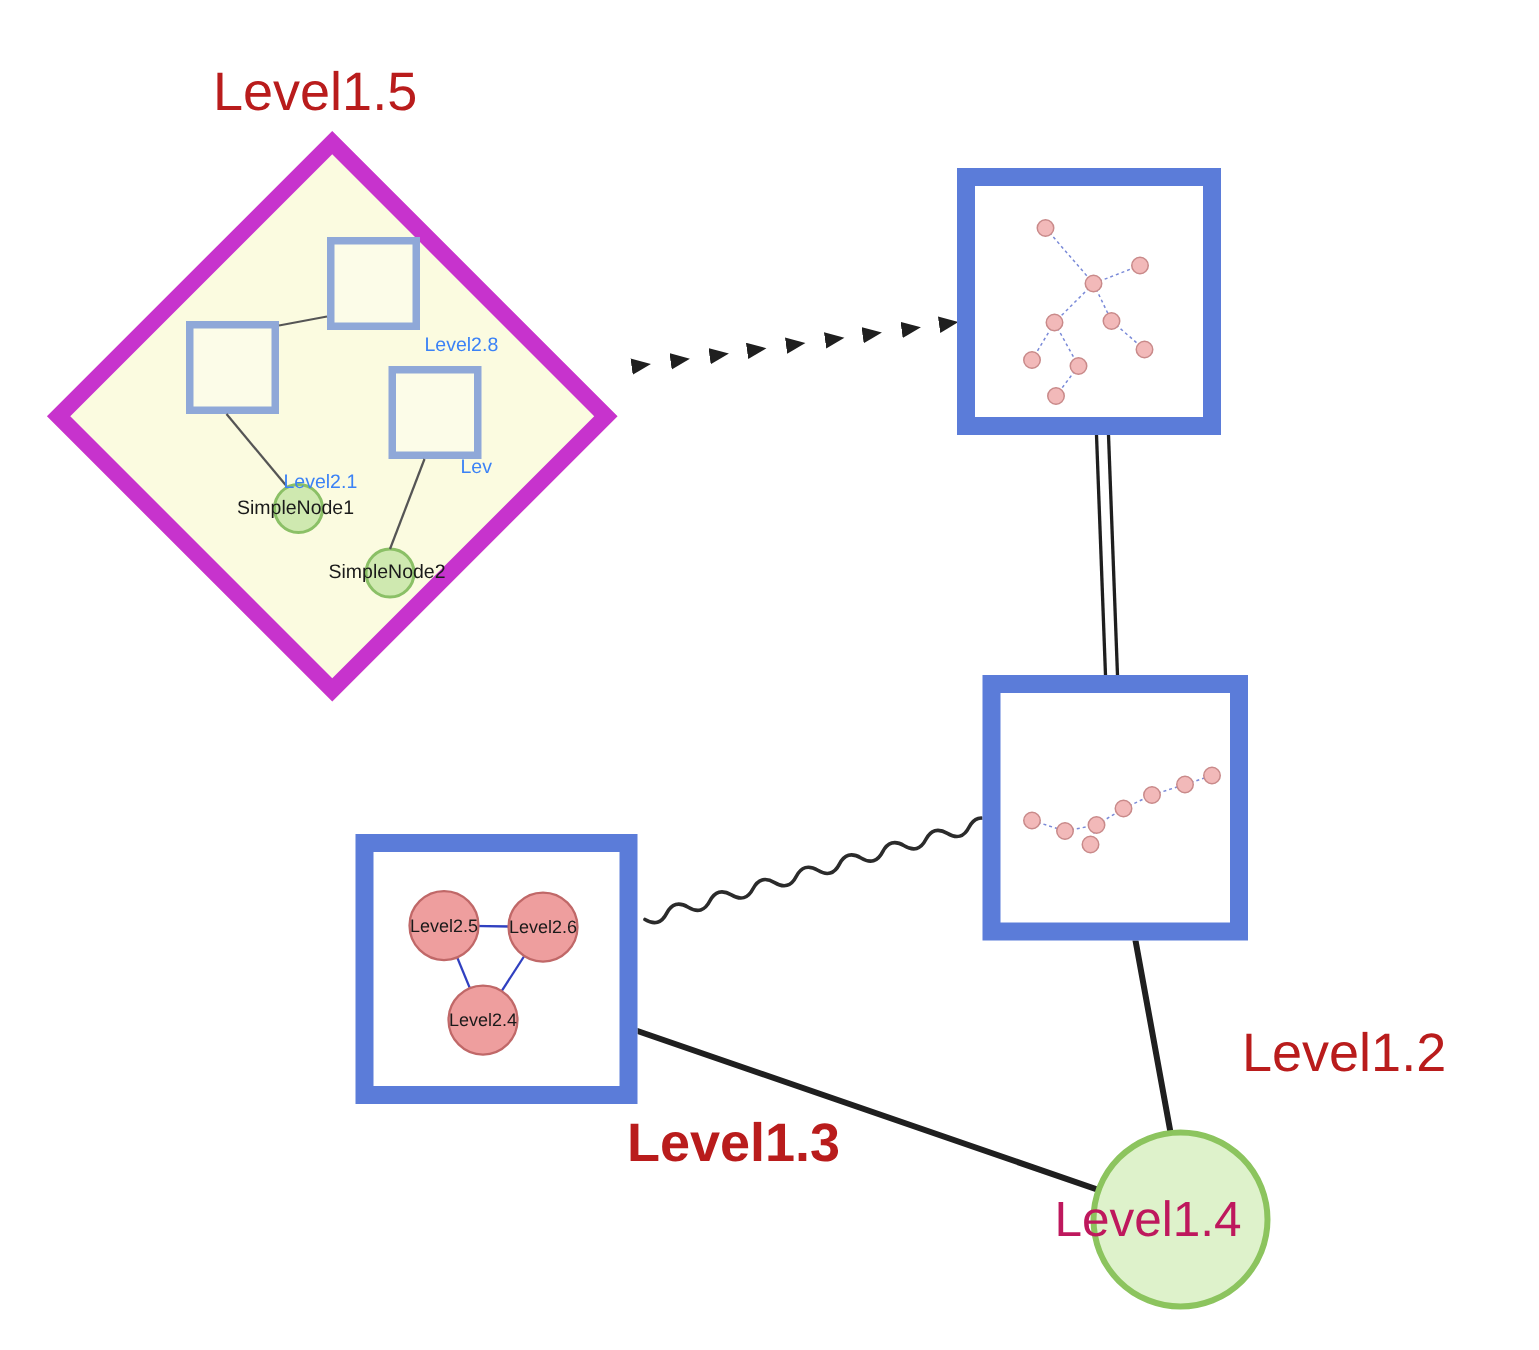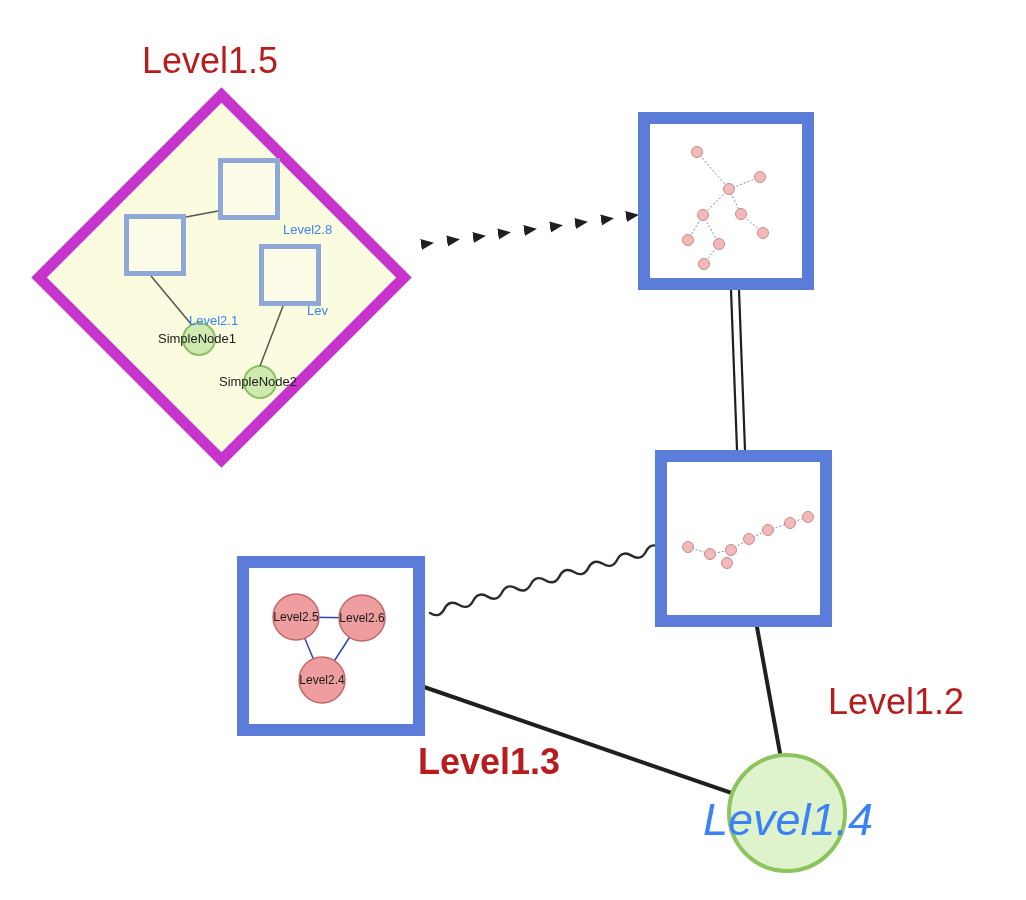--- a/index.html
+++ b/index.html
@@ -61,21 +61,21 @@
   }
 
   
   .big-label {
     position: absolute; font-size: 36px; color: #b91c1c; z-index: 5; white-space: nowrap;
   }
   .bl15 { left: 142px; top: 40px; }
   .bl11 { left: 820px; top: 300px; }
   .bl12 { left: 828px; top: 637px; margin-top: 44px; }
   .bl13 { left: 418px; top: 741px; font-weight: bold; }
-  .bl14 { left: 703px; top: 794px; font-size: 45px; color: #3b82f6; font-style: italic; }
+  .bl14 { left: 703px; top: 794px; font-size: 33px; color: #be185d; }
 </style>
 </head>
 <body>
 
 <div class="canvas">
 
   <svg id="edges-layer" class="layer" width="1026" height="900" viewBox="0 0 1026 900">
     <defs>
       <marker id="arrowhead" markerWidth="14" markerHeight="12" refX="7" refY="5.5" orient="auto" markerUnits="userSpaceOnUse">
         <path d="M0,0 L13,5.5 L0,11 Z" fill="#1f1f1f"></path>

